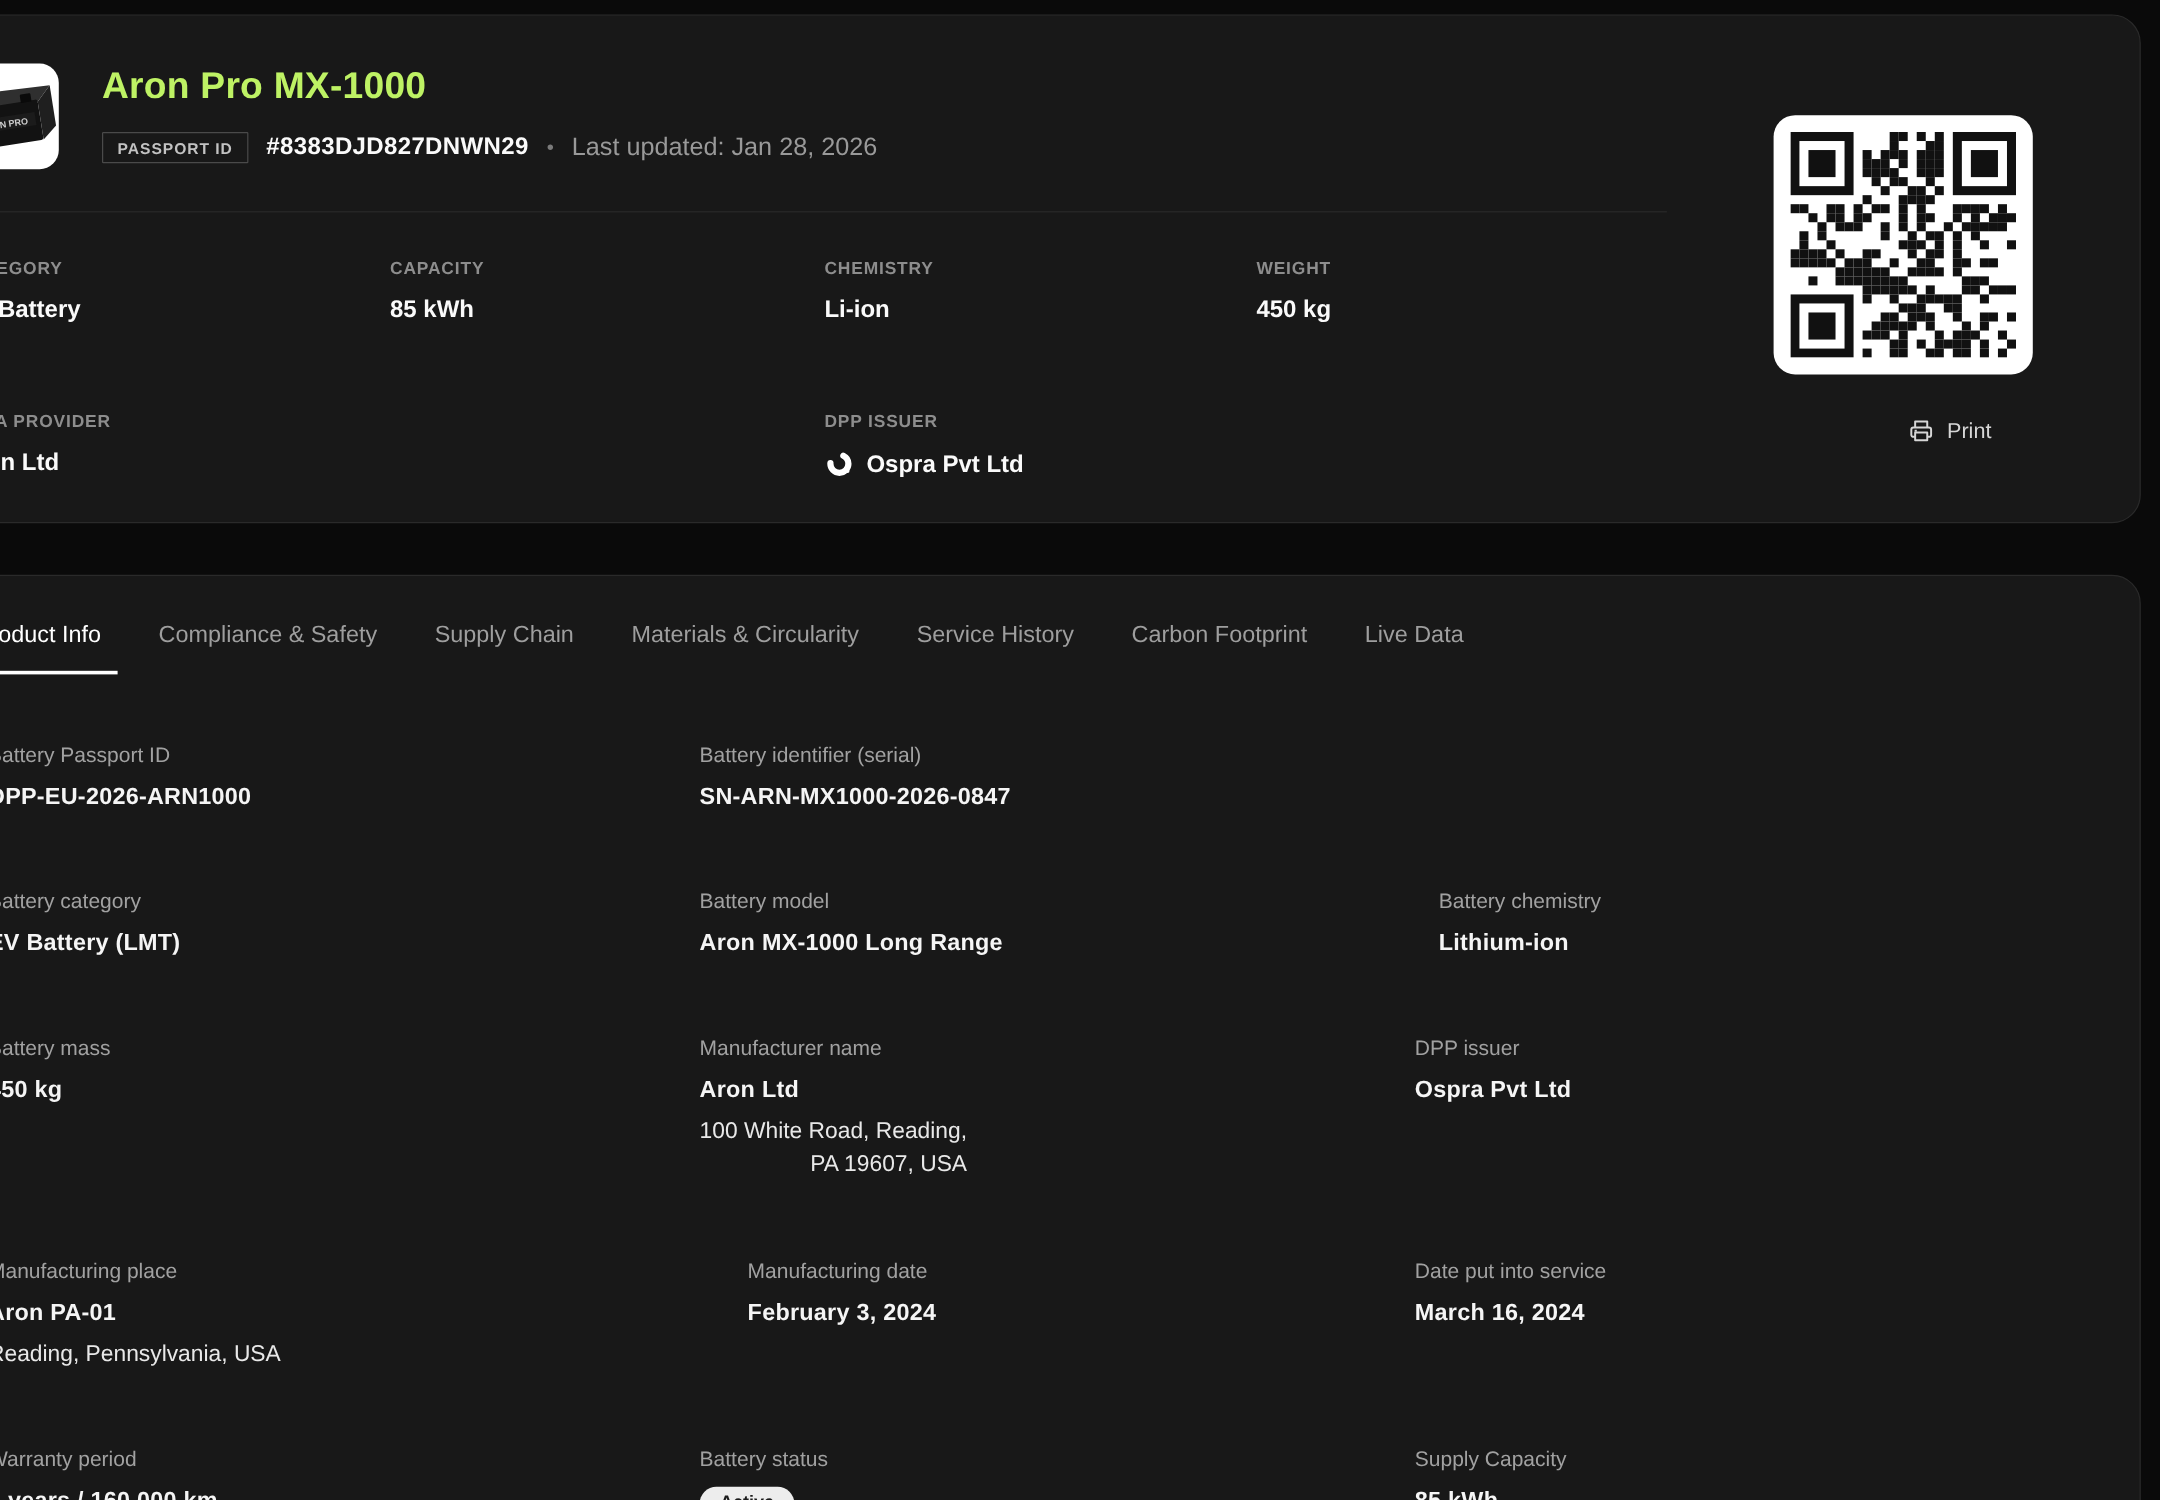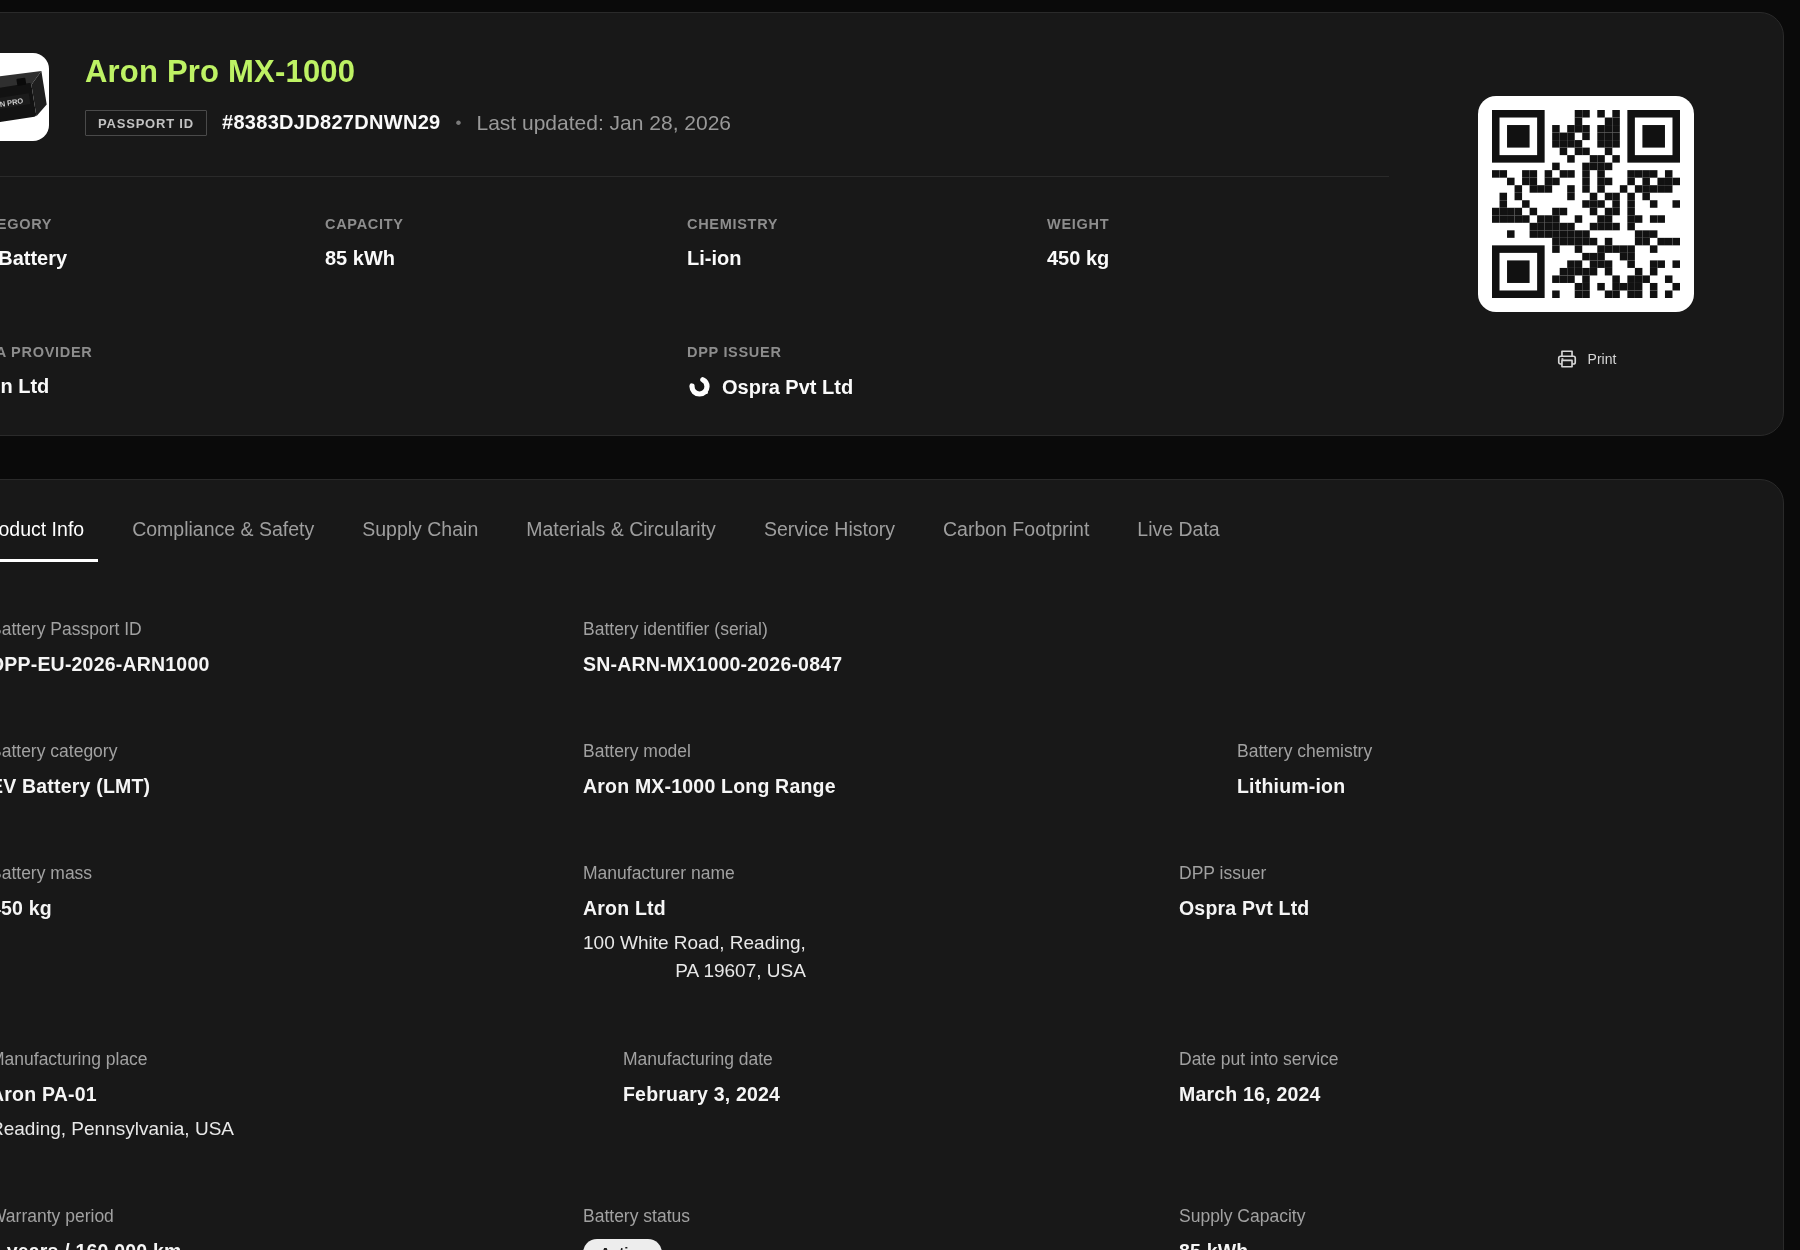--- a/index.html
+++ b/index.html
@@ -31,23 +31,23 @@
   .hr { position:absolute; left:40px; top:163px; width:1608px; height:1px; background:#2a2a2a; }
 
   .stat { position:absolute; white-space:nowrap; }
   .stat-label { font-size:14.5px; line-height:18px; font-weight:600; color:#8d8d8d; letter-spacing:.7px; }
   .stat-value { margin-top:13px; font-size:20px; line-height:24px; font-weight:700; color:#fafafa; }
   .issuer-value { display:flex; align-items:center; gap:10px; }
 
   .qr-box { position:absolute; left:1737px; top:83px; width:216px; height:216px;
             background:#fff; border-radius:18px; padding:14px; }
   .qr-box svg { width:100%; height:100%; display:block; }
-  .print-row { position:absolute; left:1737px; top:332px; width:216px; height:28px;
+  .print-row { position:absolute; left:1776px; top:332px; width:216px; height:28px;
                display:flex; align-items:center; justify-content:center; gap:10px;
-               color:#d6d6d6; font-size:14px; cursor:pointer; }
+               color:#d6d6d6; font-size:18px; cursor:pointer; }
 
   
   .tabs { position:absolute; left:224px; top:36px; display:flex; gap:20px; white-space:nowrap; }
   .tab { font-size:19.5px; line-height:26px; color:#9e9e9e; padding:0 14px 17px; cursor:pointer; }
   .tab.active { color:#ffffff; font-weight:500; border-bottom:3px solid #ffffff; }
 
   
   .cell { position:absolute; white-space:nowrap; }
   .f-label { font-size:17.5px; line-height:21px; color:#a1a1a1; }
   .f-value { margin-top:12px; font-size:19.5px; line-height:24px; font-weight:700;
@@ -382,21 +382,21 @@
     </div>
 
     <div class="cell" style="left:249px; top:261px;">
       <div class="f-label">Battery category</div>
       <div class="f-value">EV Battery (LMT)</div>
     </div>
     <div class="cell" style="left:842px; top:261px;">
       <div class="f-label">Battery model</div>
       <div class="f-value">Aron MX-1000 Long Range</div>
     </div>
-    <div class="cell" style="left:1496px; top:261px;">
+    <div class="cell" style="left:1458px; top:261px;">
       <div class="f-label">Battery chemistry</div>
       <div class="f-value">Lithium-ion</div>
     </div>
 
     <div class="cell" style="left:249px; top:383px;">
       <div class="f-label">Battery mass</div>
       <div class="f-value">450 kg</div>
     </div>
     <div class="cell" style="left:842px; top:383px;">
       <div class="f-label">Manufacturer name</div>

